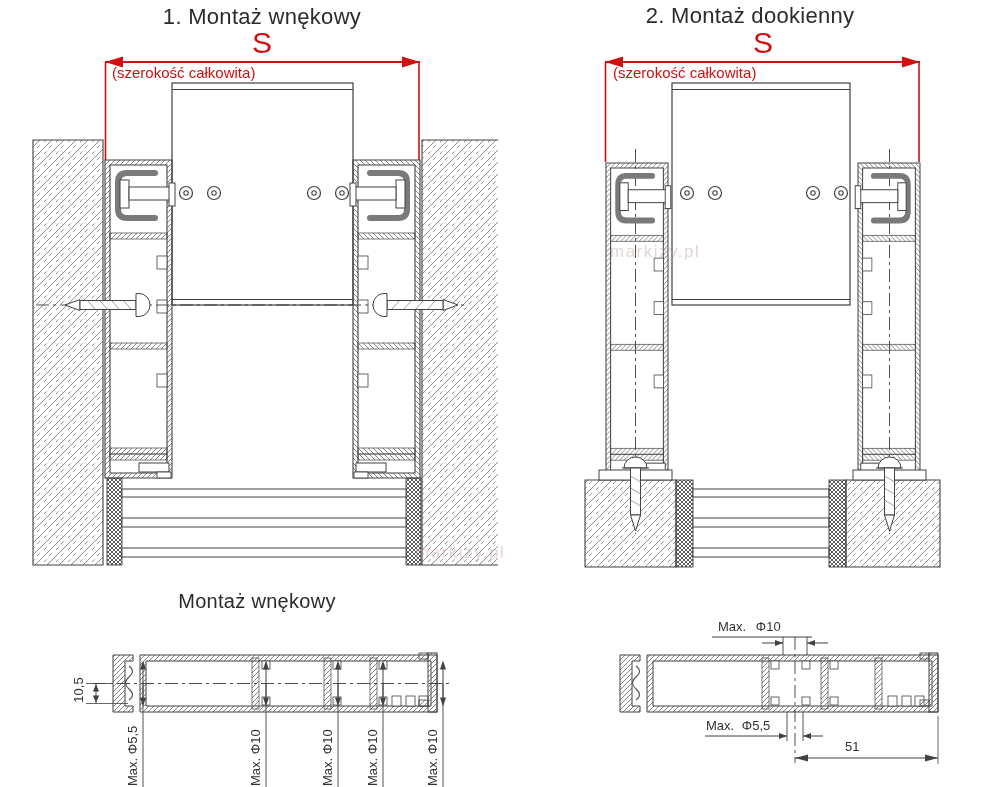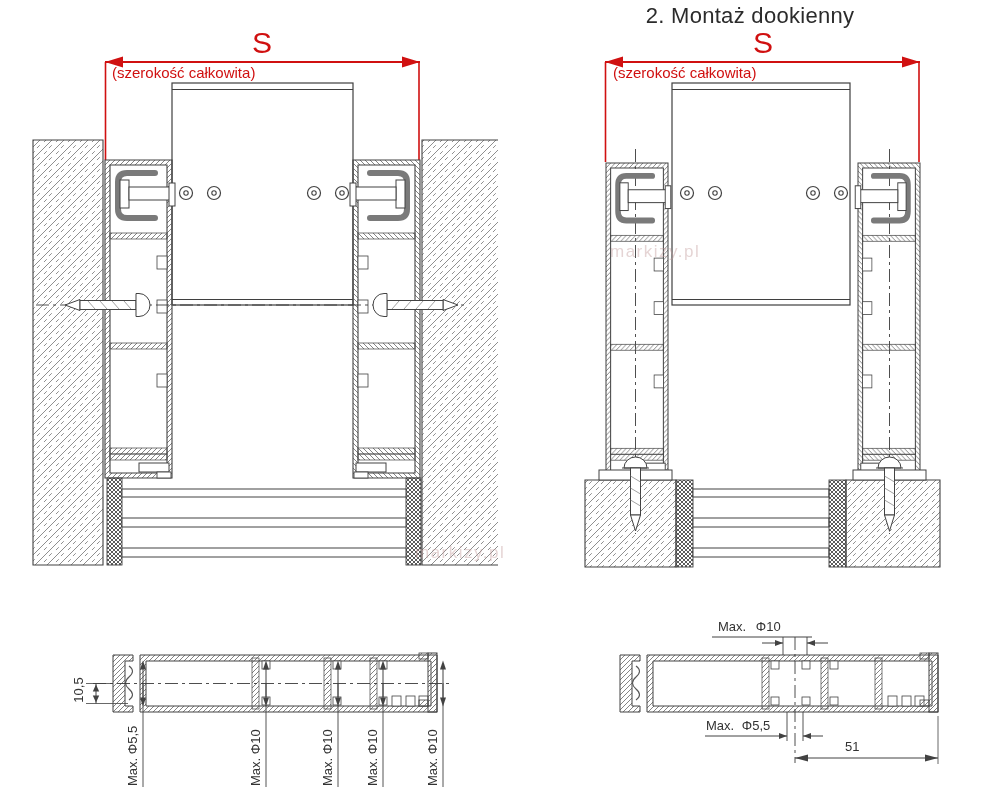--- a/index.html
+++ b/index.html
@@ -261,31 +261,33 @@
       </g>
       <g>
         <line x1="938" y1="716" x2="938" y2="764" stroke="#424242" stroke-width="0.8"></line>
         <line x1="795" y1="758" x2="938" y2="758" stroke="#424242" stroke-width="1"></line>
         <polygon points="795,758 808,754.5 808,761.5" fill="#424242"></polygon>
         <polygon points="938,758 925,754.5 925,761.5" fill="#424242"></polygon>
       </g>
     </g>
   </svg>
 
+  <div class="t title" style="left:112px;top:5px;width:300px;">1. Montaż wnękowy</div>
   <div class="t title" style="left:600px;top:4px;width:300px;">2. Montaż dookienny</div>
 
   <div class="t slabel red" style="left:112px;top:26px;width:300px;">S</div>
   <div class="t sub red" style="left:112px;top:65px;width:300px;">(szerokość całkowita)</div>
 
   <div class="t slabel red" style="left:613px;top:26px;width:300px;">S</div>
   <div class="t sub red" style="left:613px;top:65px;width:300px;">(szerokość całkowita)</div>
 
   <div class="t wm" style="left:610px;top:243px;">markizy.pl</div>
   <div class="t wm" style="left:415px;top:544px;">markizy.pl</div>
 
+  <div class="t title-sm" style="left:107px;top:590px;width:300px;">Montaż wnękowy</div>
 
   <div class="t rot rot-c" style="left:59px;top:683px;">10,5</div>
   <div class="t rot" style="left:97px;top:743px;">Max. Φ5,5</div>
   <div class="t rot" style="left:220px;top:743px;">Max. Φ10</div>
   <div class="t rot" style="left:292px;top:743px;">Max. Φ10</div>
   <div class="t rot" style="left:337px;top:743px;">Max. Φ10</div>
   <div class="t rot" style="left:397px;top:743px;">Max. Φ10</div>
 
   <div class="t dimtxt" style="left:718px;top:620px;word-spacing:6px;">Max. Φ10</div>
   <div class="t dimtxt" style="left:706px;top:719px;word-spacing:4px;">Max. Φ5,5</div>

